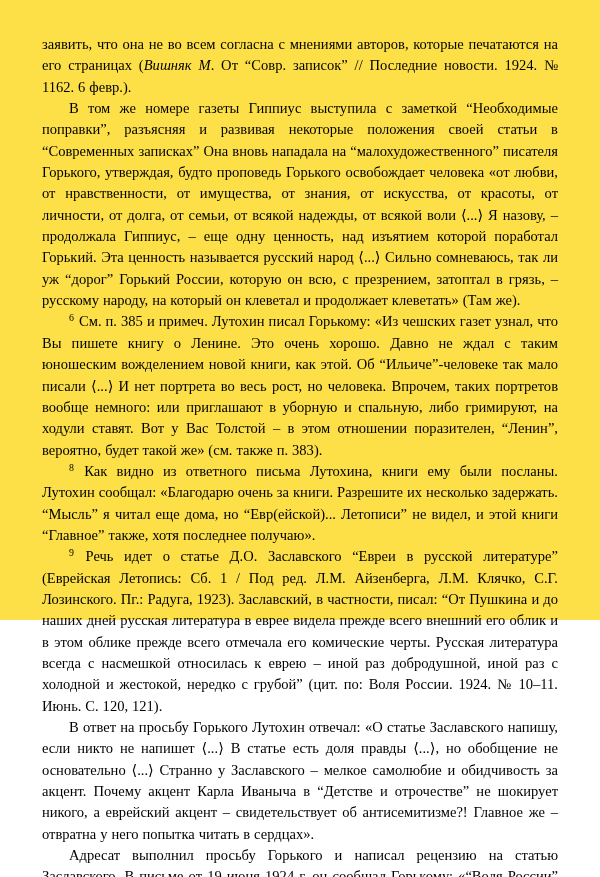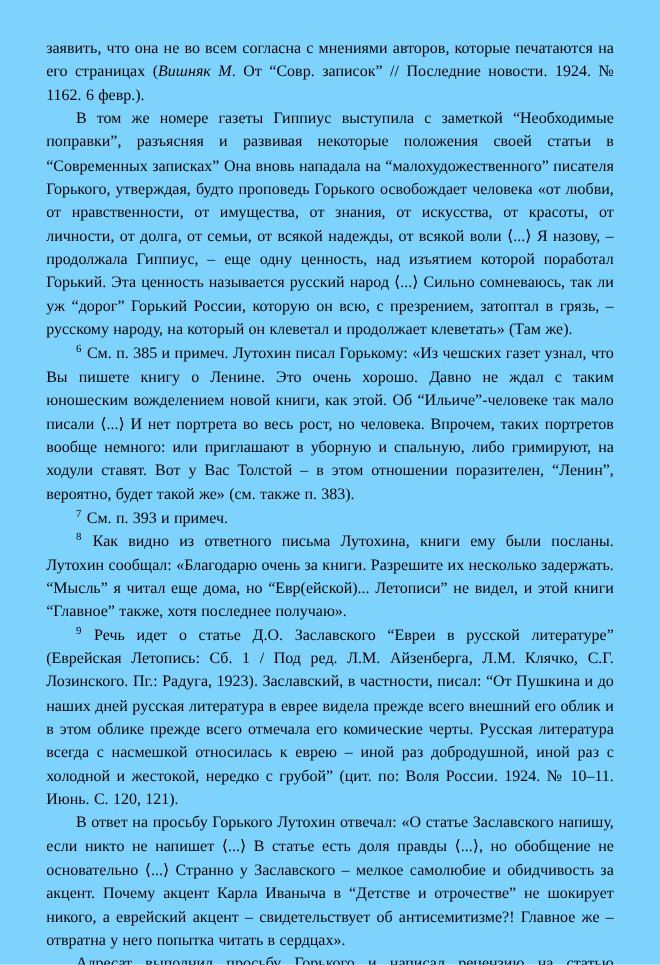--- a/index.html
+++ b/index.html
@@ -11,22 +11,22 @@
     width: 600px;
     height: 877px;
     background: #ffffff;
     font-family: "Liberation Serif", "DejaVu Serif", serif;
     color: #000000;
     overflow: hidden;
   }
   .page {
     position: relative;
     width: 600px;
-    height: 877px;
-    background: #7dd3fc;
+    height: 620px;
+    background: #fde047;
     box-sizing: border-box;
   }
   .text-column {
     position: absolute;
     left: 42px;
     top: 34px;
     width: 516px;
   }
   p.para {
     margin: 0;
@@ -80,21 +80,20 @@
 </style>
 </head>
 <body>
 
 <div class="page">
 
   <div class="text-column">
       <p class="para noindent"><span>заявить, что она не во всем согласна с мнениями авторов, которые печатаются на его страницах (</span><span class="ital">Вишняк М</span><span>. От “Совр. записок” // Последние новости. 1924. № 1162. 6 февр.).</span></p>
       <p class="para"><span>В том же номере газеты Гиппиус выступила с заметкой “Необходимые поправки”, разъясняя и развивая некоторые положения своей статьи в “Современных записках”  Она вновь нападала на “малохудожественного” писателя Горького, утверждая, будто проповедь Горького освобождает человека «от любви, от нравственности, от имущества, от знания, от искусства, от красоты, от личности, от долга, от семьи, от всякой надежды, от всякой воли ⟨...⟩ Я назову, – продолжала Гиппиус, – еще одну ценность, над изъятием которой поработал Горький. Эта ценность называется русский народ ⟨...⟩ Сильно сомневаюсь, так ли уж “дорог” Горький России, которую он всю, с презрением, затоптал в грязь, – русскому народу, на который он клеветал и продолжает клеветать» (Там же).</span></p>
       <p class="para"><sup class="fn">6</sup> <span>См. п. 385 и примеч. Лутохин писал Горькому: «Из чешских газет узнал, что Вы пишете книгу о Ленине. Это очень хорошо. Давно не ждал с таким юношеским вожделением новой книги, как этой. Об “Ильиче”-человеке так мало писали ⟨...⟩ И нет портрета во весь рост, но человека. Впрочем, таких портретов вообще немного: или приглашают в уборную и спальную, либо гримируют, на ходули ставят. Вот у Вас Толстой – в этом отношении поразителен, “Ленин”, вероятно, будет такой же» (см. также п. 383).</span></p>
-      <p class="para"><sup class="fn">7</sup> <span>См. п. 393 и примеч.</span></p>
       <p class="para"><sup class="fn">8</sup> <span>Как видно из ответного письма Лутохина, книги ему были посланы. Лутохин сообщал: «Благодарю очень за книги. Разрешите их несколько задержать. “Мысль” я читал еще дома, но “Евр(ейской)... Летописи” не видел, и этой книги “Главное” также, хотя последнее получаю».</span></p>
       <p class="para"><sup class="fn">9</sup> <span>Речь идет о статье Д.О. Заславского “Евреи в русской литературе” (Еврейская Летопись: Сб. 1 / Под ред. Л.М. Айзенберга, Л.М. Клячко, С.Г. Лозинского. Пг.: Радуга, 1923). Заславский, в частности, писал: “От Пушкина и до наших дней русская литература в еврее видела прежде всего внешний его облик и в этом облике прежде всего отмечала его комические черты. Русская литература всегда с насмешкой относилась к еврею – иной раз добродушной, иной раз с холодной и жестокой, нередко с грубой” (цит. по: Воля России. 1924. № 10–11. Июнь. С. 120, 121).</span></p>
       <p class="para"><span>В ответ на просьбу Горького Лутохин отвечал: «О статье Заславского напишу, если никто не напишет ⟨...⟩ В статье есть доля правды ⟨...⟩, но обобщение не основательно ⟨...⟩ Странно у Заславского – мелкое самолюбие и обидчивость за акцент. Почему акцент Карла Иваныча в “Детстве и отрочестве” не шокирует никого, а еврейский акцент – свидетельствует об антисемитизме?! Главное же – отвратна у него попытка читать в сердцах».</span></p>
       <p class="para"><span>Адресат выполнил просьбу Горького и написал рецензию на статью Заславского. В письме от 19 июня 1924 г. он сообщал Горькому: «“Воля России” утешила меня тем, что пропускает, наконец, некоторые рецензии, задержанные ею на несколько месяцев: “О Евразийцах”, о “Евр(ейской) Летописи”» (</span></p>
     </div>
 
 
 </div>
 
 </body></html>

